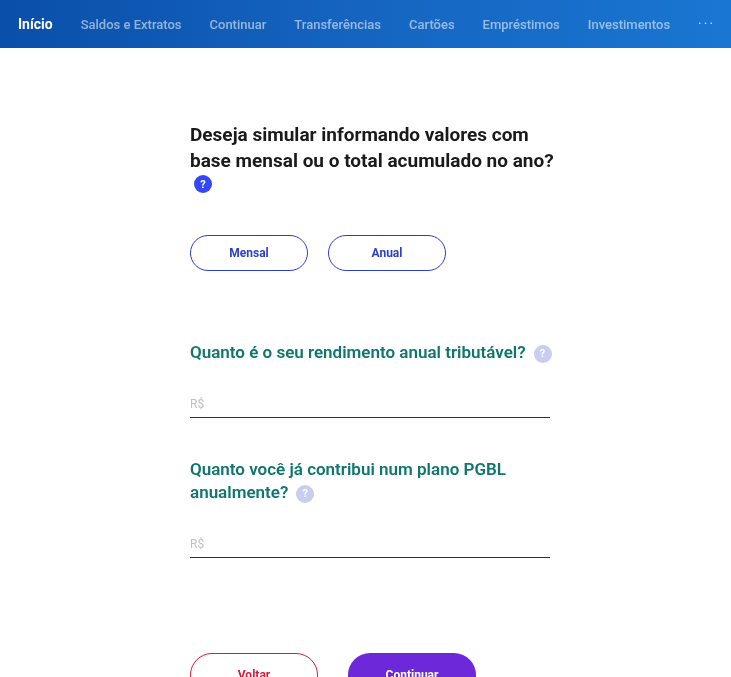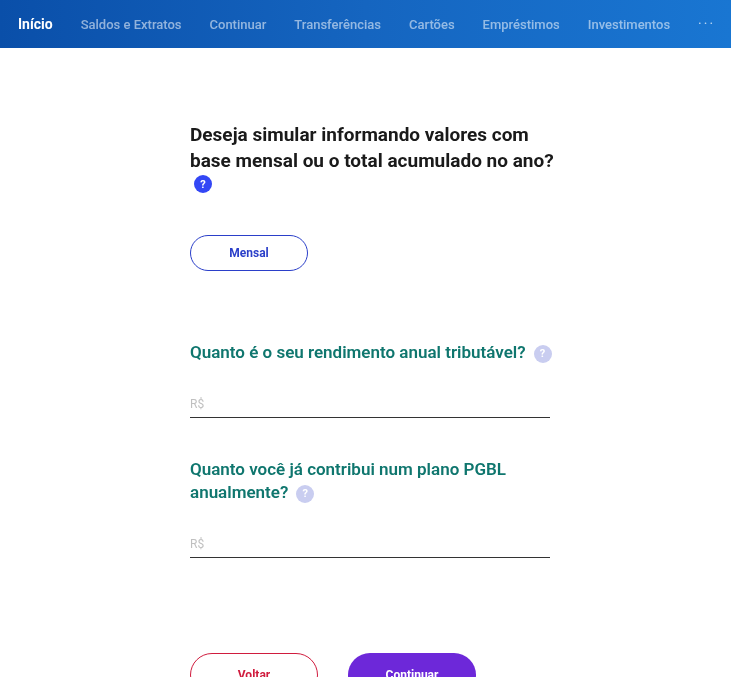--- a/index.html
+++ b/index.html
@@ -162,20 +162,21 @@
 
 <div class="content">
 
   <div>
     <span class="question-title">Deseja simular informando valores com base mensal ou o total acumulado no ano?</span>
     <span class="help-icon">?</span>
   </div>
 
   <div class="toggle-group">
     <div class="toggle-pill">Mensal</div>
+    <div class="toggle-pill">Anual</div>
   </div>
 
   <div class="field-group">
     <div>
       <span class="field-label">Quanto é o seu rendimento anual tributável?</span>
       <span class="help-icon disabled">?</span>
     </div>
     <input class="field-input" type="text" placeholder="R$" style="">
   </div>
 

